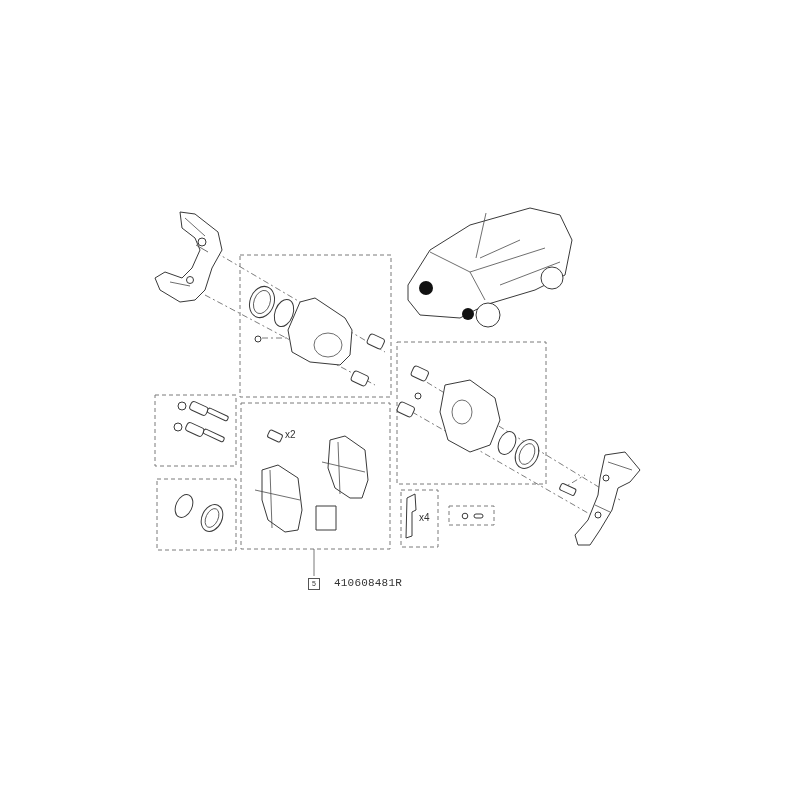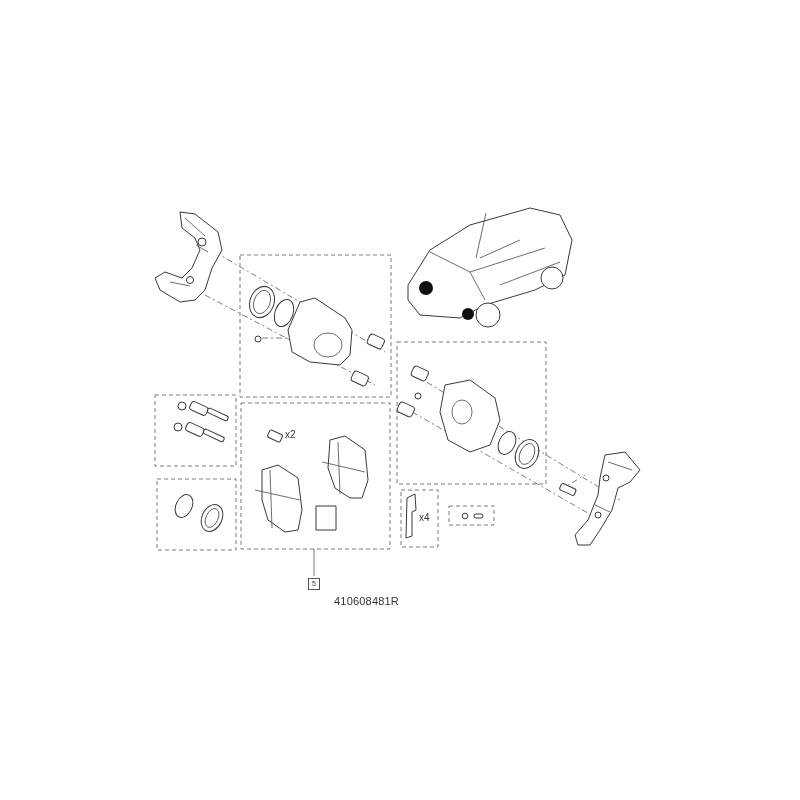--- a/index.html
+++ b/index.html
@@ -113,13 +113,13 @@
     <circle class="part" cx="488" cy="315" r="12"></circle>
     <circle class="part" cx="552" cy="278" r="11"></circle>
     <circle cx="426" cy="288" r="7" fill="#111"></circle>
     <circle cx="468" cy="314" r="6" fill="#111"></circle>
   </g>
 
   <line x1="314" y1="549" x2="314" y2="576" stroke="#555" stroke-width="0.8"></line>
 </svg>
 
 <div class="refbox" style="left:308px; top:578px;">5</div>
-<div class="ref" style="left:334px; top:595px;">410608481R</div>
+<div class="ref" style="left:334px; top:577px;font-family:Liberation Mono, monospace;">410608481R</div>
 
 </body></html>

